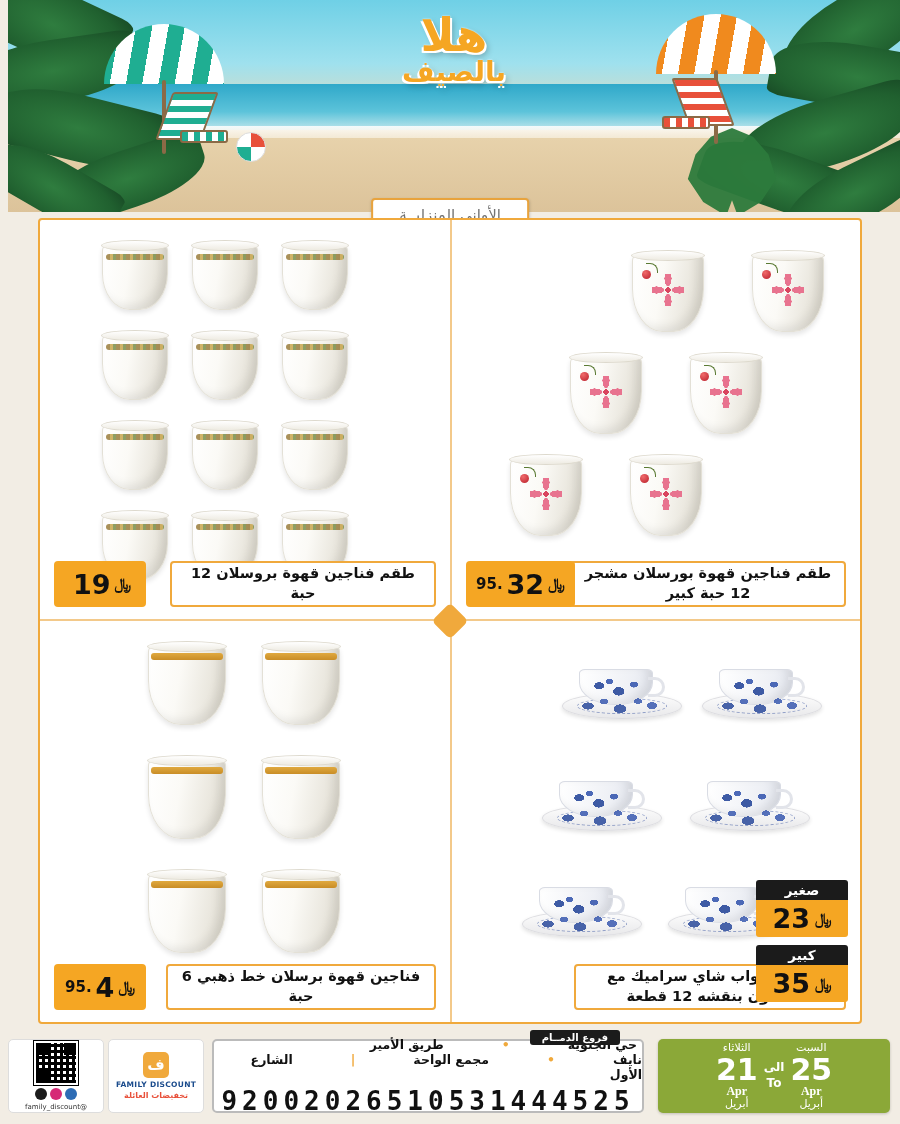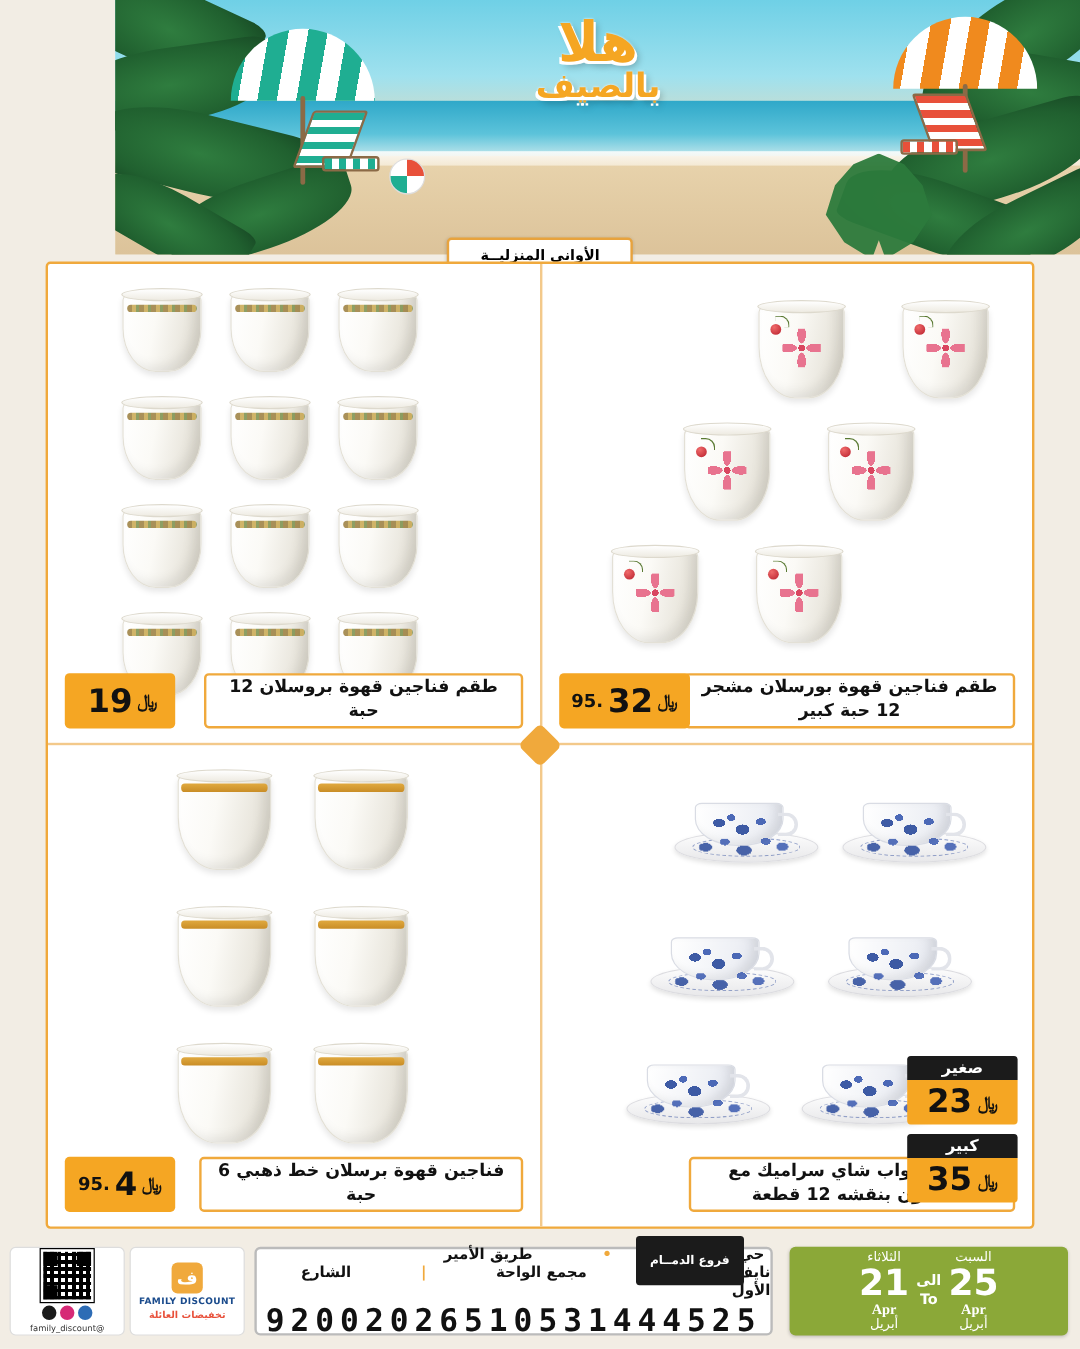--- a/index.html
+++ b/index.html
@@ -7,21 +7,21 @@
     width: 900px; height: 1124px;
     font-family: "DejaVu Sans", "Liberation Sans", sans-serif;
     background: #f2ede4;
     position: relative;
     overflow: hidden;
   }
 
   
   .banner {
     position: relative;
-    width: 804px; height: 212px;
+    width: 892px; height: 212px;
     background: linear-gradient(180deg,#6fd0e6 0%, #9fe1ee 30%, #e8d9b8 58%, #e0cca6 100%);
     overflow: hidden;
   }
   .sea {
     position:absolute; left:0; top:84px; width:900px; height:46px;
     background: linear-gradient(180deg,#2fa8c9 0%, #5cc3da 60%, #bfe6ec 100%);
   }
   .foam {
     position:absolute; left:0; top:126px; width:900px; height:16px;
     background: linear-gradient(180deg,#ffffff 0%, #f3e6cd 100%);
@@ -95,21 +95,21 @@
     margin-top:6px; font-size:24px; font-style:italic; font-weight:bold; color:#ffffff;
     font-family:"DejaVu Serif", "Liberation Serif", serif;
     text-shadow: 1px 1px 0 #e0912a, 2px 2px 4px rgba(0,0,0,.35);
   }
 
   
   .section-title-row { position:relative; height:40px; margin-top:-14px; }
   .section-title {
     position:absolute; left:50%; transform:translateX(-50%); top:0;
     background:#ffffff; border:2px solid #e8a33d; border-radius:4px;
-    padding:6px 26px; font-size:12px; font-weight:bold; color:#000000;
+    padding:6px 26px; font-size:15px; font-weight:normal; color:#737373;
     box-shadow:0 1px 3px rgba(0,0,0,.15);
     white-space:nowrap;
   }
 
   
   .grid {
     position:absolute; left:38px; top:218px; width:824px; height:806px;
     background:#ffffff; border:2px solid #f0a93c; border-radius:4px;
     display:grid; grid-template-columns:1fr 1fr; grid-template-rows:1fr 1fr;
   }
@@ -255,21 +255,21 @@
   .dcol .dmon-ar { font-size:11px; }
   .dmid { text-align:center; font-size:12px; font-weight:bold; line-height:1.3; }
 
   .phone-box {
     flex:1; height:74px; background:#fff; border:2px solid #bbb; border-radius:5px;
     display:flex; flex-direction:column; align-items:center; justify-content:center;
     position:relative; margin:0 8px;
   }
   .branch-tag {
     position:absolute; top:-11px; right:22px; background:#1b1b1b; color:#fff;
-    font-size:10px; padding:15px 12px; border-radius:3px; font-weight:bold;
+    font-size:10px; padding:2px 12px; border-radius:3px; font-weight:bold;
   }
   .addr { font-size:12.5px; font-weight:bold; color:#111; margin-bottom:4px; }
   .addr span { padding:0 5px;margin-left:48px; }
   .sep { color:#f0a93c; font-weight:bold; }
   .phone-num {
     font-size:26px; font-weight:bold; letter-spacing:5px; color:#111;
     font-family:"DejaVu Sans Mono","Liberation Mono",monospace;
   }
   .logo-box {
     width:96px; height:74px; background:#fff; border:1px solid #ddd; border-radius:5px;

